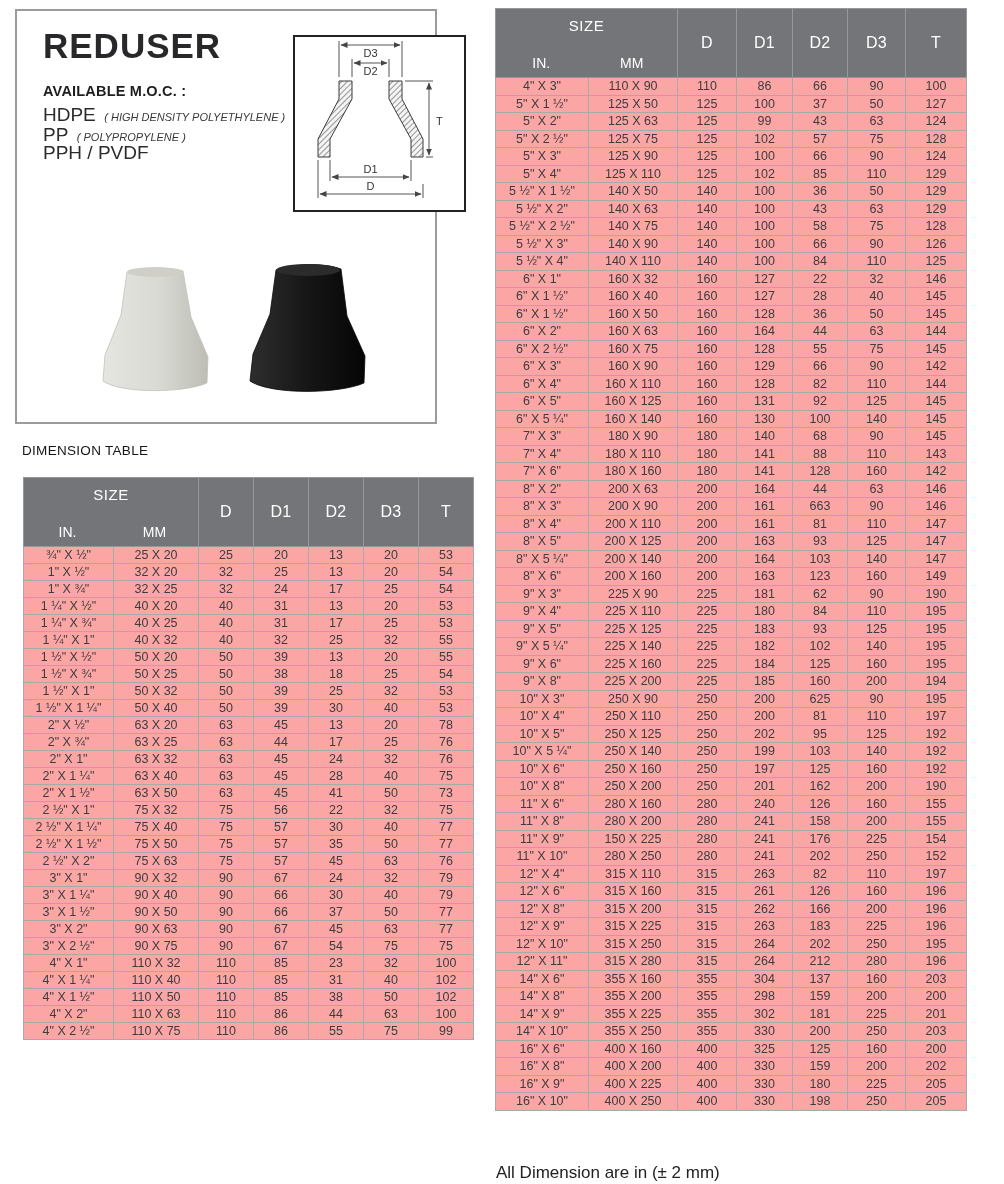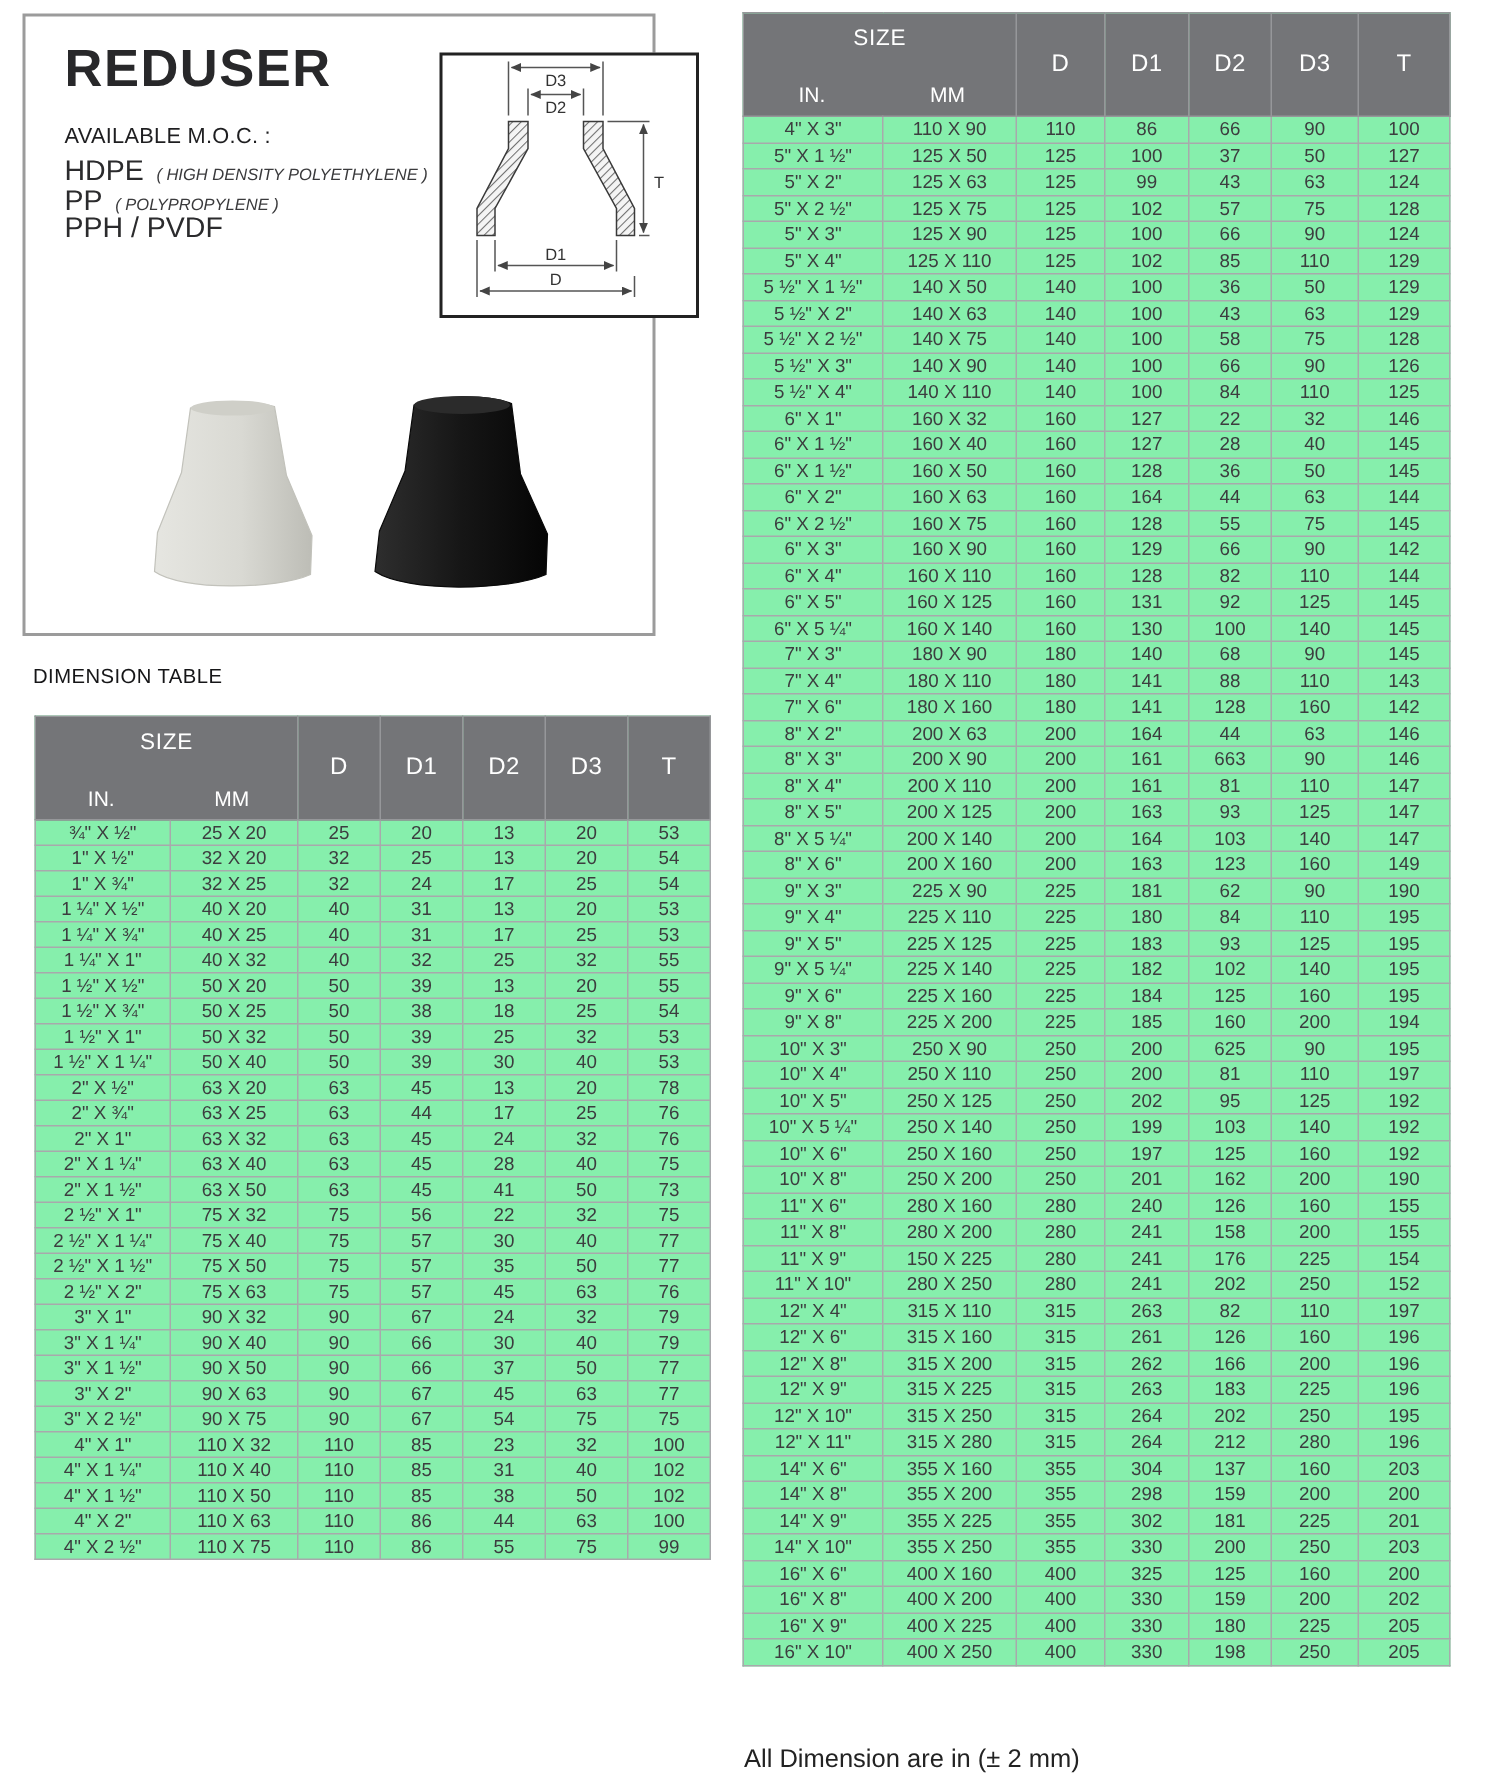--- a/index.html
+++ b/index.html
@@ -4,37 +4,37 @@
 <style>
   * { margin:0; padding:0; box-sizing:border-box; }
   html,body { background:#ffffff; }
   body {
     position:relative; width:1004px; height:1184px; overflow:hidden;
     font-family:"Liberation Sans", sans-serif; color:#3c3d3f;
   }
   
   .info-box { position:absolute; left:15px; top:9px; width:422px; height:415px; border:2px solid #9b9b9b; background:#fff; }
   .title { position:absolute; left:43px; top:26px; font-size:35px; font-weight:700; letter-spacing:1px; color:#28282a; }
-  .moc-heading { position:absolute; left:43px; top:83px; font-size:14.5px; font-weight:normal; color:#1e1e20; letter-spacing:.2px; }
+  .moc-heading { position:absolute; left:43px; top:83px; font-size:14.5px; font-weight:bold; color:#1e1e20; letter-spacing:.2px; }
   .moc-line { position:absolute; left:43px; white-space:nowrap; }
   .moc-line .name { font-size:19px; color:#2b2b2d; }
   .moc-line .desc { font-size:11px; font-style:italic; color:#3a3a3c; margin-left:4px;margin-top:36px; }
   .moc-1 { top:104px; } .moc-2 { top:124px; } .moc-3 { top:142px; }
   
   .diagram-box { position:absolute; left:293px; top:35px; width:173px; height:177px; border:2.5px solid #222; background:#fff; }
   .diagram-box svg { display:block; }
   .dim-text { font-size:11px; fill:#333; font-family:"Liberation Sans", sans-serif; }
   
   .photo { position:absolute; }
   .photo-white { left:95px; top:263px; }
   .photo-black { left:243px; top:260px; }
   
   .section-heading { position:absolute; left:22px; top:443px; font-size:13.5px; font-weight:normal; letter-spacing:.3px; color:#161618;text-align:center; }
   
-  table.dim { border-collapse:collapse; table-layout:fixed; position:absolute; background:#86efac;
+  table.dim { border-collapse:collapse; table-layout:fixed; position:absolute; background:#fca5a5;
               border:1.5px solid #55565a; }
   table.dim th, table.dim td { border:1px solid #a8a9ac; text-align:center; vertical-align:middle; }
   table.dim thead th { background:#747578; color:#fff; font-weight:normal; border-color:#96979a; }
   table.dim td { font-size:12.5px; color:#3c3d3f; padding:0 2px; overflow:hidden; white-space:nowrap; }
   .tbl-left  { left:23px;  top:477px; width:450px; }
   .tbl-right { left:495px; top:8px;   width:471px; }
   .tbl-left  td { height:17px; }
   .tbl-right td { height:17.5px; }
   th.size-th { height:60px; padding:4px 0 6px 0; }
   .size-label { font-size:15px; letter-spacing:.5px; margin-top:4px; }

